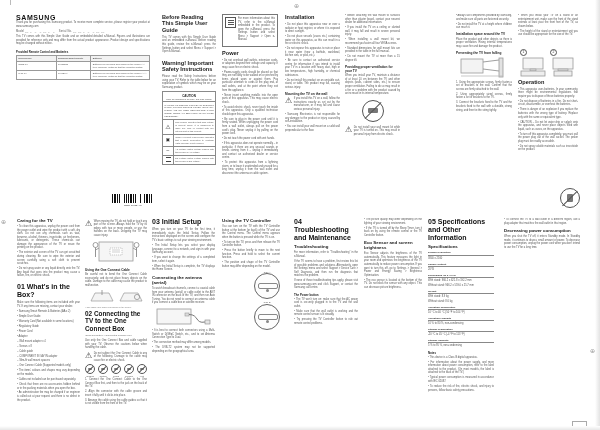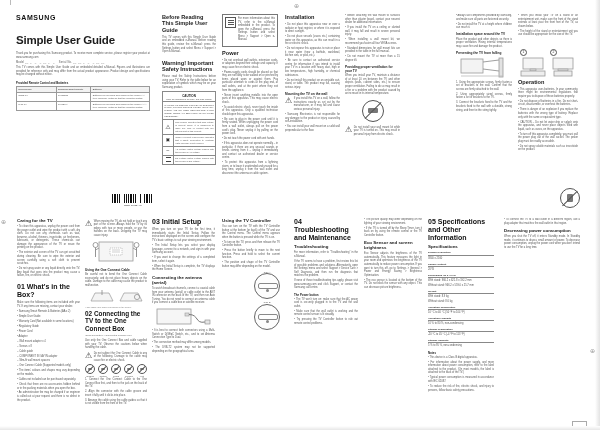--- a/index.html
+++ b/index.html
@@ -70,21 +70,20 @@
 <body>
 
 <div class="sheet">
   <div class="tick"></div>
   <div class="reg" style="left:294px;top:3px;">⊕</div>
   <div class="reg" style="left:1px;top:219px;">⊕</div>
   <div class="reg" style="left:590px;top:348px;">⊕</div>
 
   <section class="col" style="left:16px;top:14px;width:134px;height:196px;">
     <div class="brand">SAMSUNG</div>
-    <h1 class="title">Simple User Guide</h1>
     <p class="t">Thank you for purchasing this Samsung product. To receive more complete service, please register your product at www.samsung.com</p>
     <p class="t model">Model ____________________   Serial No. ____________________</p>
     <p class="t" style="margin-top:2px;">This TV comes with this Simple User Guide and an embedded detailed e-Manual. Figures and illustrations are provided for reference only and may differ from the actual product appearance. Product design and specifications may be changed without notice.</p>
     <div class="tbl-label">Provided Remote Control and Batteries</div>
     <table class="mini">
       <tbody>
           <tr>
         <th style="width:30%;">Series/Model</th>
         <th style="width:26%;">Samsung Smart Remote</th>
         <th>Batteries</th>

